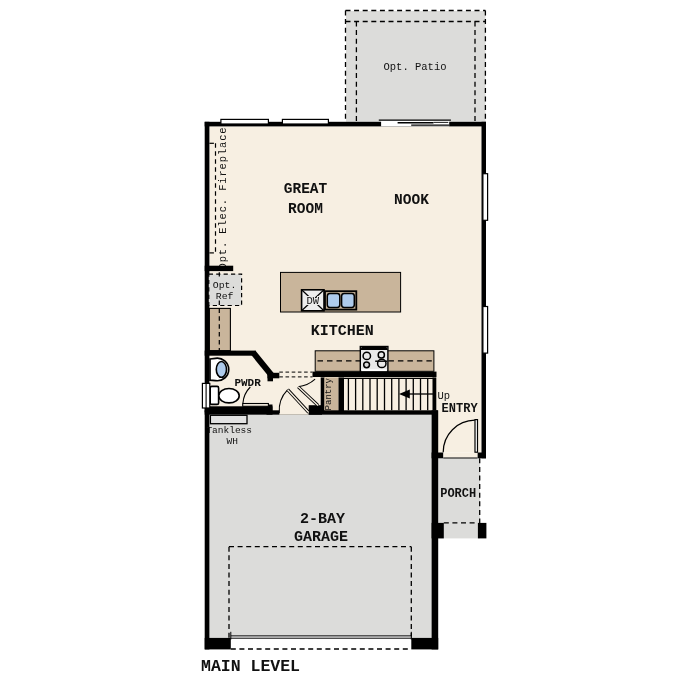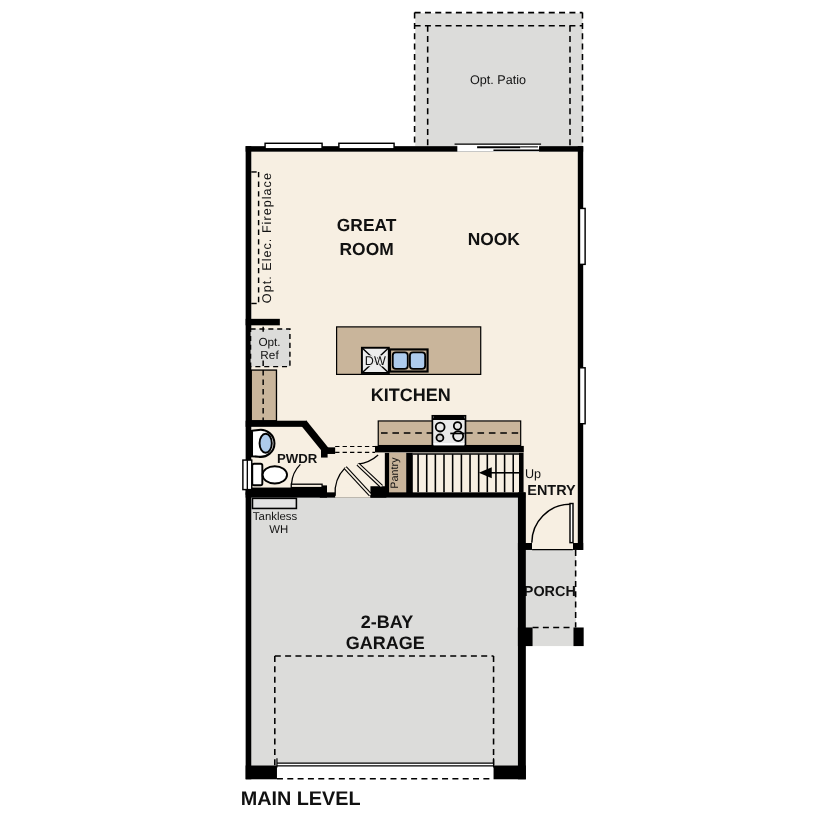--- a/index.html
+++ b/index.html
@@ -1,16 +1,16 @@
 <!DOCTYPE html>
 <html><head>
 <meta charset="utf-8">
 <style>
   html,body{margin:0;padding:0;background:#fff;}
-  #plan{width:613px;height:687px;position:relative;font-family:Liberation Sans, sans-serif;}
+  #plan{width:613px;height:687px;position:relative;font-family:Liberation Mono, monospace;}
   svg{display:block;}
   text{fill:#111;}
   .b{font-weight:bold;}
 </style>
 </head>
 <body>
 <div id="plan">
 <svg width="687" height="687" viewBox="0 0 687 687">
 
 <rect x="0" y="0" width="687" height="687" fill="#ffffff"></rect>

